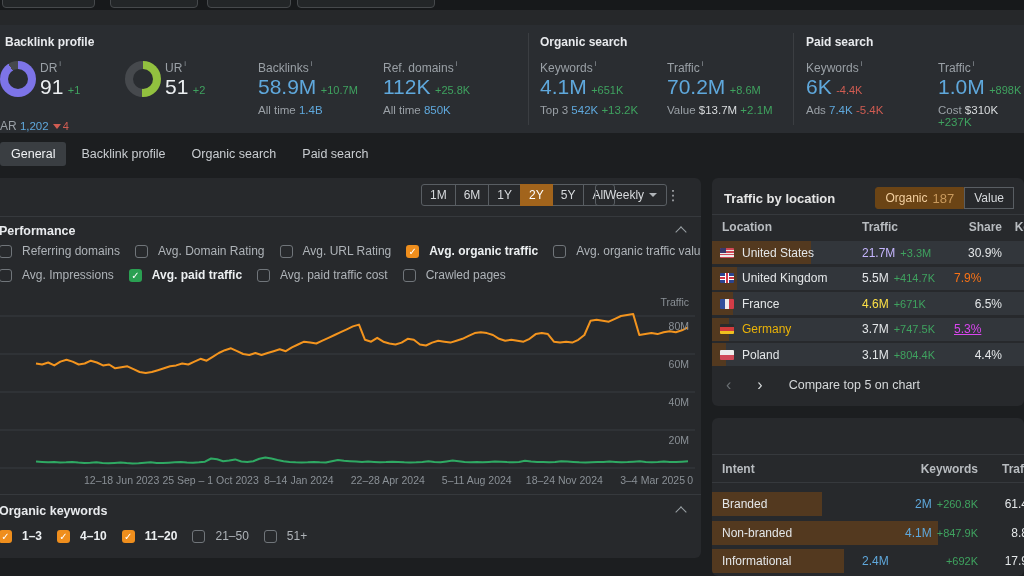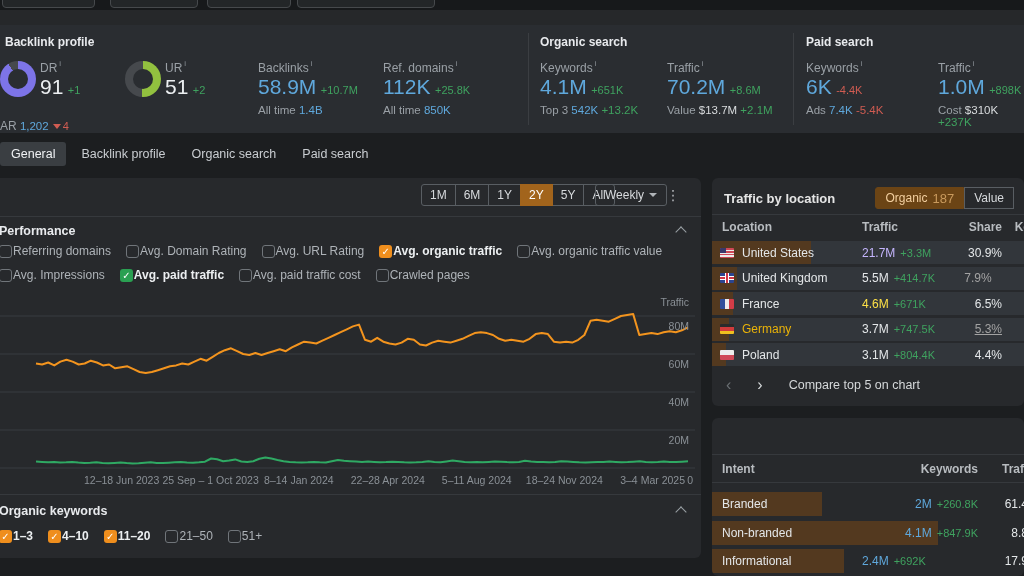--- a/index.html
+++ b/index.html
@@ -52,21 +52,21 @@
   #weeklybtn{position:absolute;left:601px;top:6px;}
   .kebab{position:absolute;left:670px;top:6px;width:18px;height:22px;color:#b7bbbf;font-size:14px;text-align:center;line-height:22px;cursor:pointer;}
   .kebab::before{content:"⋮";}
 
   .hdiv{position:absolute;left:0;right:0;height:1px;background:#36393d;}
   .sec-head{font-size:12.5px;font-weight:bold;color:#e8eaed;}
   .chev-up{position:absolute;width:8px;height:8px;border-left:1.5px solid #9aa0a5;border-top:1.5px solid #9aa0a5;transform:rotate(45deg);cursor:pointer;}
 
   
   .cbrow{position:absolute;left:5px;display:flex;gap:15px;align-items:center;}
-  .cb{display:inline-flex;align-items:center;gap:1px;cursor:pointer;white-space:nowrap;}
+  .cb{display:inline-flex;align-items:center;gap:10px;cursor:pointer;white-space:nowrap;}
   .cbbox{width:13px;height:13px;border-radius:3px;border:1px solid #70757a;position:relative;flex:0 0 auto;}
   .cbbox.on{border:none;}
   .cbbox.on::after{content:"✓";position:absolute;left:0;top:0;width:13px;height:13px;color:#fff;font-size:10px;line-height:13px;text-align:center;}
   .cblabel{font-size:12px;color:#aeb3b8;}
   .cb.on .cblabel{color:#eceff1;font-weight:bold;}
 
   
   #chartwrap{position:absolute;left:6px;top:116px;width:695px;height:178px;}
   #chartwrap svg{position:absolute;left:0;top:0;}
   .ylab{position:absolute;right:6px;font-size:10.5px;color:#8a9096;}
@@ -363,21 +363,21 @@
         <div class="trow" style="left: 0px; top: 88.5px; width: 370px; height: 23px;">
           <span class="bar" style="width: 25.28px;"></span>
           <span class="cell" style="width: 150px;">
             <span class="flag gb"></span>
             <span style="color:#e4e7e9;">United Kingdom</span>
           </span>
           <span class="cell" style="width: 92px; align-items: center;">
             <span style="color:#e4e7e9;">5.5M</span>
             <span class="pos delta" style="margin-left:5px;">+414.7K</span>
           </span>
-          <span class="cell" style="width: 48px; justify-content: center; color: #a3a3a3;">
+          <span class="cell" style="width: 48px; justify-content: flex-start; color: #f97316;">
             <span>7.9%</span>
           </span>
           <span class="cell" style="width: 70px; justify-content: flex-end;"></span>
         </div>
         <div class="trow" style="left: 0px; top: 114px; width: 370px; height: 23px;">
           <span class="bar" style="width: 20.8px;"></span>
           <span class="cell" style="width: 150px;">
             <span class="flag fr"></span>
             <span style="color:#e4e7e9;">France</span>
           </span>
@@ -393,21 +393,21 @@
         <div class="trow" style="left: 0px; top: 139.5px; width: 370px; height: 23px;">
           <span class="bar" style="width: 16.96px;"></span>
           <span class="cell" style="width: 150px;">
             <span class="flag de"></span>
             <span style="color:#eab308;">Germany</span>
           </span>
           <span class="cell" style="width: 92px;">
             <span style="color:#e4e7e9;">3.7M</span>
             <span class="pos delta" style="margin-left:5px;">+747.5K</span>
           </span>
-          <span class="cell" style="width: 48px; justify-content: flex-end; color: #a3a3a3; text-decoration: underline;">
+          <span class="cell" style="width: 48px; color: #d946ef; text-decoration: underline;">
             <span>5.3%</span>
           </span>
           <span class="cell" style="width: 70px; justify-content: flex-end;"></span>
         </div>
         <div class="trow" style="left: 0px; top: 165px; width: 370px; height: 23px;">
           <span class="bar" style="width: 14.08px;"></span>
           <span class="cell" style="width: 150px;">
             <span class="flag pl"></span>
             <span style="color:#e4e7e9;">Poland</span>
           </span>
@@ -461,21 +461,21 @@
           </span>
           <span class="cell" style="width: 60px; justify-content: flex-end; color: rgb(228, 231, 233);">
             <span>8.8M</span>
           </span>
         </div>
         <div class="trow" style="left: 0px; top: 131px; width: 332px; height: 24px; background: transparent;">
           <span class="bar" style="width: 132px;"></span>
           <span class="cell" style="width: 150px; padding-left: 10px; color: rgb(228, 231, 233);">
             <span>Informational</span>
           </span>
-          <span class="cell" style="width: 116px; justify-content: flex-start;">
+          <span class="cell" style="width: 116px; justify-content: space-between;">
             <span class="blue">2.4M</span>
             <span class="pos delta" style="margin-left:5px;">+692K</span>
           </span>
           <span class="cell" style="width: 60px; justify-content: flex-end; color: rgb(228, 231, 233);">
             <span>17.9M</span>
           </span>
         </div>
       </div>
   </div>
 

